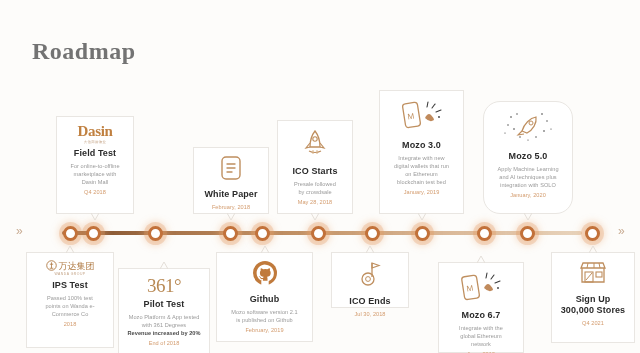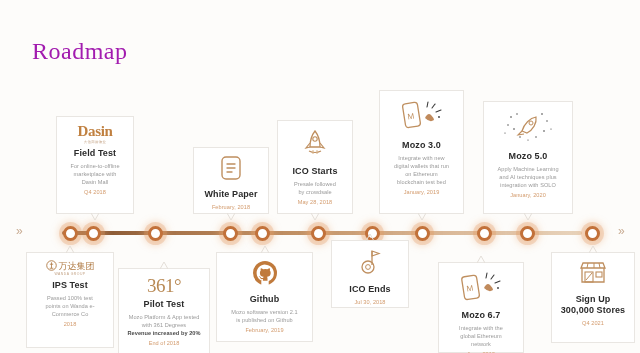--- a/index.html
+++ b/index.html
@@ -9,22 +9,22 @@
     font-family:"Liberation Sans",sans-serif;
     overflow:hidden;
     position:relative;
   }
   #stage{position:absolute;inset:0;}
 
   
   .page-title{
     position:absolute;left:32px;top:38px;
     font-family:"Liberation Serif",serif;
-    font-weight:normal;font-size:24px;
-    color:#a21caf;letter-spacing:.5px;
+    font-weight:bold;font-size:24px;
+    color:#737373;letter-spacing:.5px;
   }
 
   
   .timeline-bar{
     position:absolute;left:62px;top:231px;width:520px;height:4px;
     background:linear-gradient(to right,#7a4a28 0%,#a9754b 22%,#c49468 48%,#d9b695 72%,#e8d3bb 100%);
     border-radius:2px;
   }
   .chev{
     position:absolute;top:225px;color:#c8ab92;font-size:12px;line-height:12px;
@@ -182,21 +182,21 @@
     <div class="desc">on Ethereum</div>
     <div class="desc">blockchain test bed</div>
     <div class="date">January, 2019</div>
     <div class="stem">
       <svg width="8" height="7">
           <path d="M0 0 L4 7 L8 0" fill="none" stroke="#e4ded8" stroke-width="1"></path>
         </svg>
     </div>
   </div>
 
-  <div class="card up" style="left:483px;top:101px;width:90px;height:113px;">
+  <div class="card up" style="left:483px;top:101px;width:90px;height:113px;border-radius:17px;">
     <div class="icon">
       <svg width="52" height="34" viewBox="0 0 52 34">
         <path d="M20 22 C22 15 28 9 34 8 c1 6 -3 13 -9 16 z" fill="none" stroke="#bf8f5f" stroke-width="1.2"></path>
         <circle cx="29" cy="14" r="2" fill="none" stroke="#bf8f5f" stroke-width="1"></circle>
         <path d="M20 22 l-4 4 l6 -1" fill="none" stroke="#bf8f5f" stroke-width="1.1"></path>
         <g fill="#3b3b3b">
           <circle cx="9" cy="8" r=".8"></circle>
             <circle cx="15" cy="5" r=".7"></circle>
           <circle cx="6" cy="16" r=".7"></circle>
             <circle cx="12" cy="20" r=".8"></circle>
@@ -274,21 +274,21 @@
     <div class="desc">Mozo software version 2.1</div>
     <div class="desc">is published on Github</div>
     <div class="date">February, 2019</div>
     <div class="stem">
       <svg width="8" height="7">
           <path d="M0 7 L4 0 L8 7" fill="none" stroke="#e4ded8" stroke-width="1"></path>
         </svg>
     </div>
   </div>
 
-  <div class="card down" style="left:331px;top:240px;width:78px;height:68px;">
+  <div class="card down" style="left:331px;top:252px;width:78px;height:56px;">
     <div class="icon">
       <svg width="24" height="28" viewBox="0 0 24 28">
         <circle cx="10" cy="19" r="6" fill="none" stroke="#bf8f5f" stroke-width="1.3"></circle>
         <circle cx="10" cy="19" r="2.4" fill="none" stroke="#bf8f5f" stroke-width="1"></circle>
         <line x1="14" y1="17" x2="14" y2="3" stroke="#bf8f5f" stroke-width="1.3"></line>
         <path d="M14 3 l7 2.5 l-7 2.5 z" fill="none" stroke="#bf8f5f" stroke-width="1.2"></path>
       </svg>
     </div>
     <div class="ttl">ICO Ends</div>
     <div class="date">Jul 30, 2018</div>

